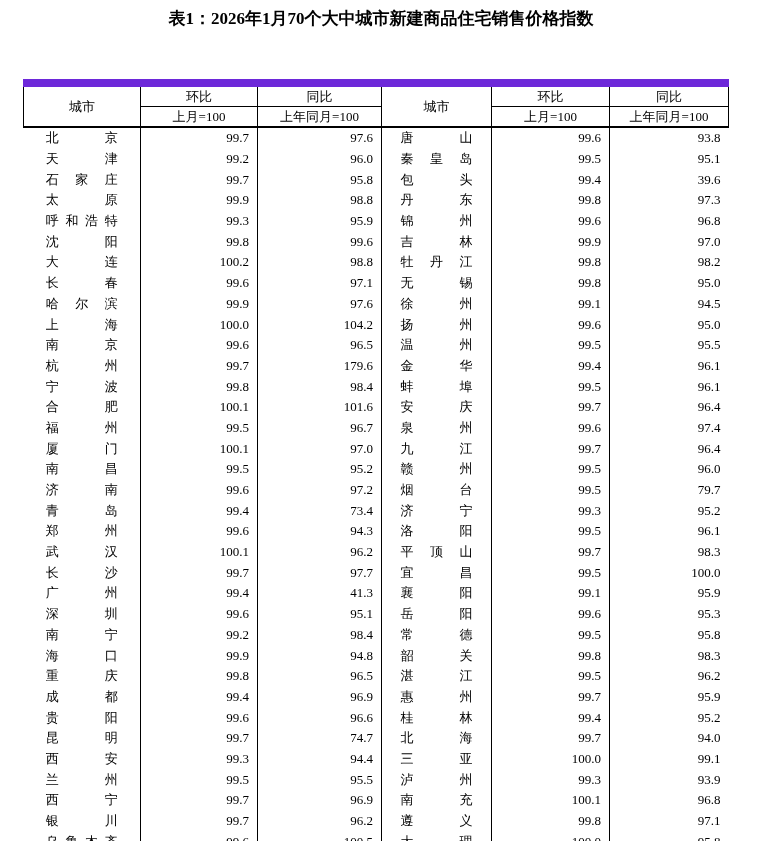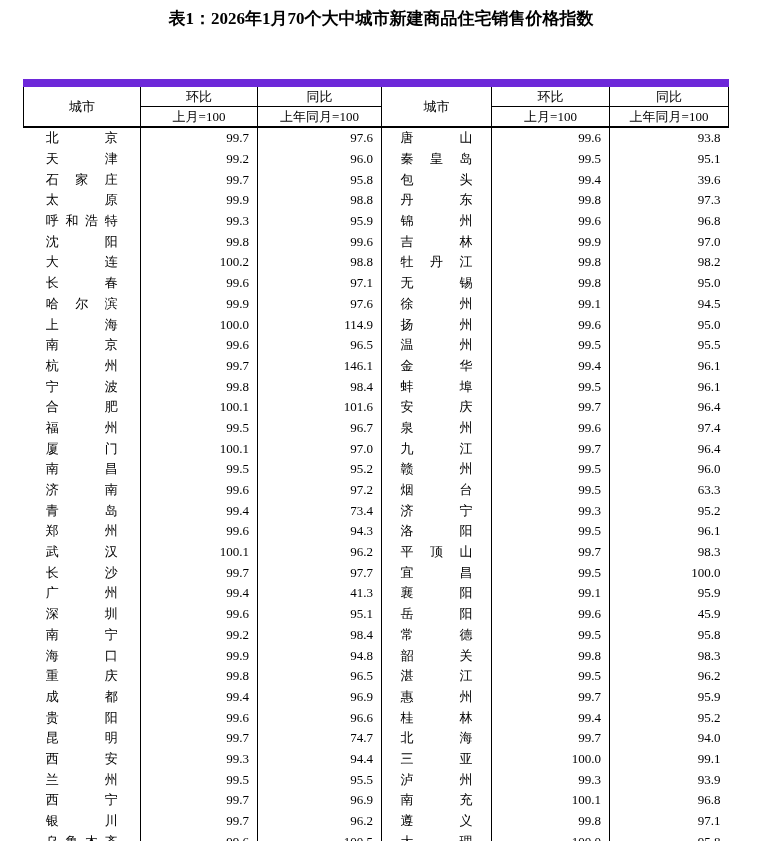--- a/index.html
+++ b/index.html
@@ -266,21 +266,21 @@
           <td class="num">94.5</td>
         </tr>
         <tr>
           <td class="city">
             <span class="cityname">
               <span>上</span>
               <span>海</span>
             </span>
           </td>
           <td class="num">100.0</td>
-          <td class="num">114.9</td>
+          <td class="num">104.2</td>
           <td class="city">
             <span class="cityname">
               <span>扬</span>
               <span>州</span>
             </span>
           </td>
           <td class="num">99.6</td>
           <td class="num">95.0</td>
         </tr>
         <tr>
@@ -302,21 +302,21 @@
           <td class="num">95.5</td>
         </tr>
         <tr>
           <td class="city">
             <span class="cityname">
               <span>杭</span>
               <span>州</span>
             </span>
           </td>
           <td class="num">99.7</td>
-          <td class="num">146.1</td>
+          <td class="num">179.6</td>
           <td class="city">
             <span class="cityname">
               <span>金</span>
               <span>华</span>
             </span>
           </td>
           <td class="num">99.4</td>
           <td class="num">96.1</td>
         </tr>
         <tr>
@@ -418,21 +418,21 @@
           </td>
           <td class="num">99.6</td>
           <td class="num">97.2</td>
           <td class="city">
             <span class="cityname">
               <span>烟</span>
               <span>台</span>
             </span>
           </td>
           <td class="num">99.5</td>
-          <td class="num">63.3</td>
+          <td class="num">79.7</td>
         </tr>
         <tr>
           <td class="city">
             <span class="cityname">
               <span>青</span>
               <span>岛</span>
             </span>
           </td>
           <td class="num">99.4</td>
           <td class="num">73.4</td>
@@ -527,21 +527,21 @@
           </td>
           <td class="num">99.6</td>
           <td class="num">95.1</td>
           <td class="city">
             <span class="cityname">
               <span>岳</span>
               <span>阳</span>
             </span>
           </td>
           <td class="num">99.6</td>
-          <td class="num">45.9</td>
+          <td class="num">95.3</td>
         </tr>
         <tr>
           <td class="city">
             <span class="cityname">
               <span>南</span>
               <span>宁</span>
             </span>
           </td>
           <td class="num">99.2</td>
           <td class="num">98.4</td>

